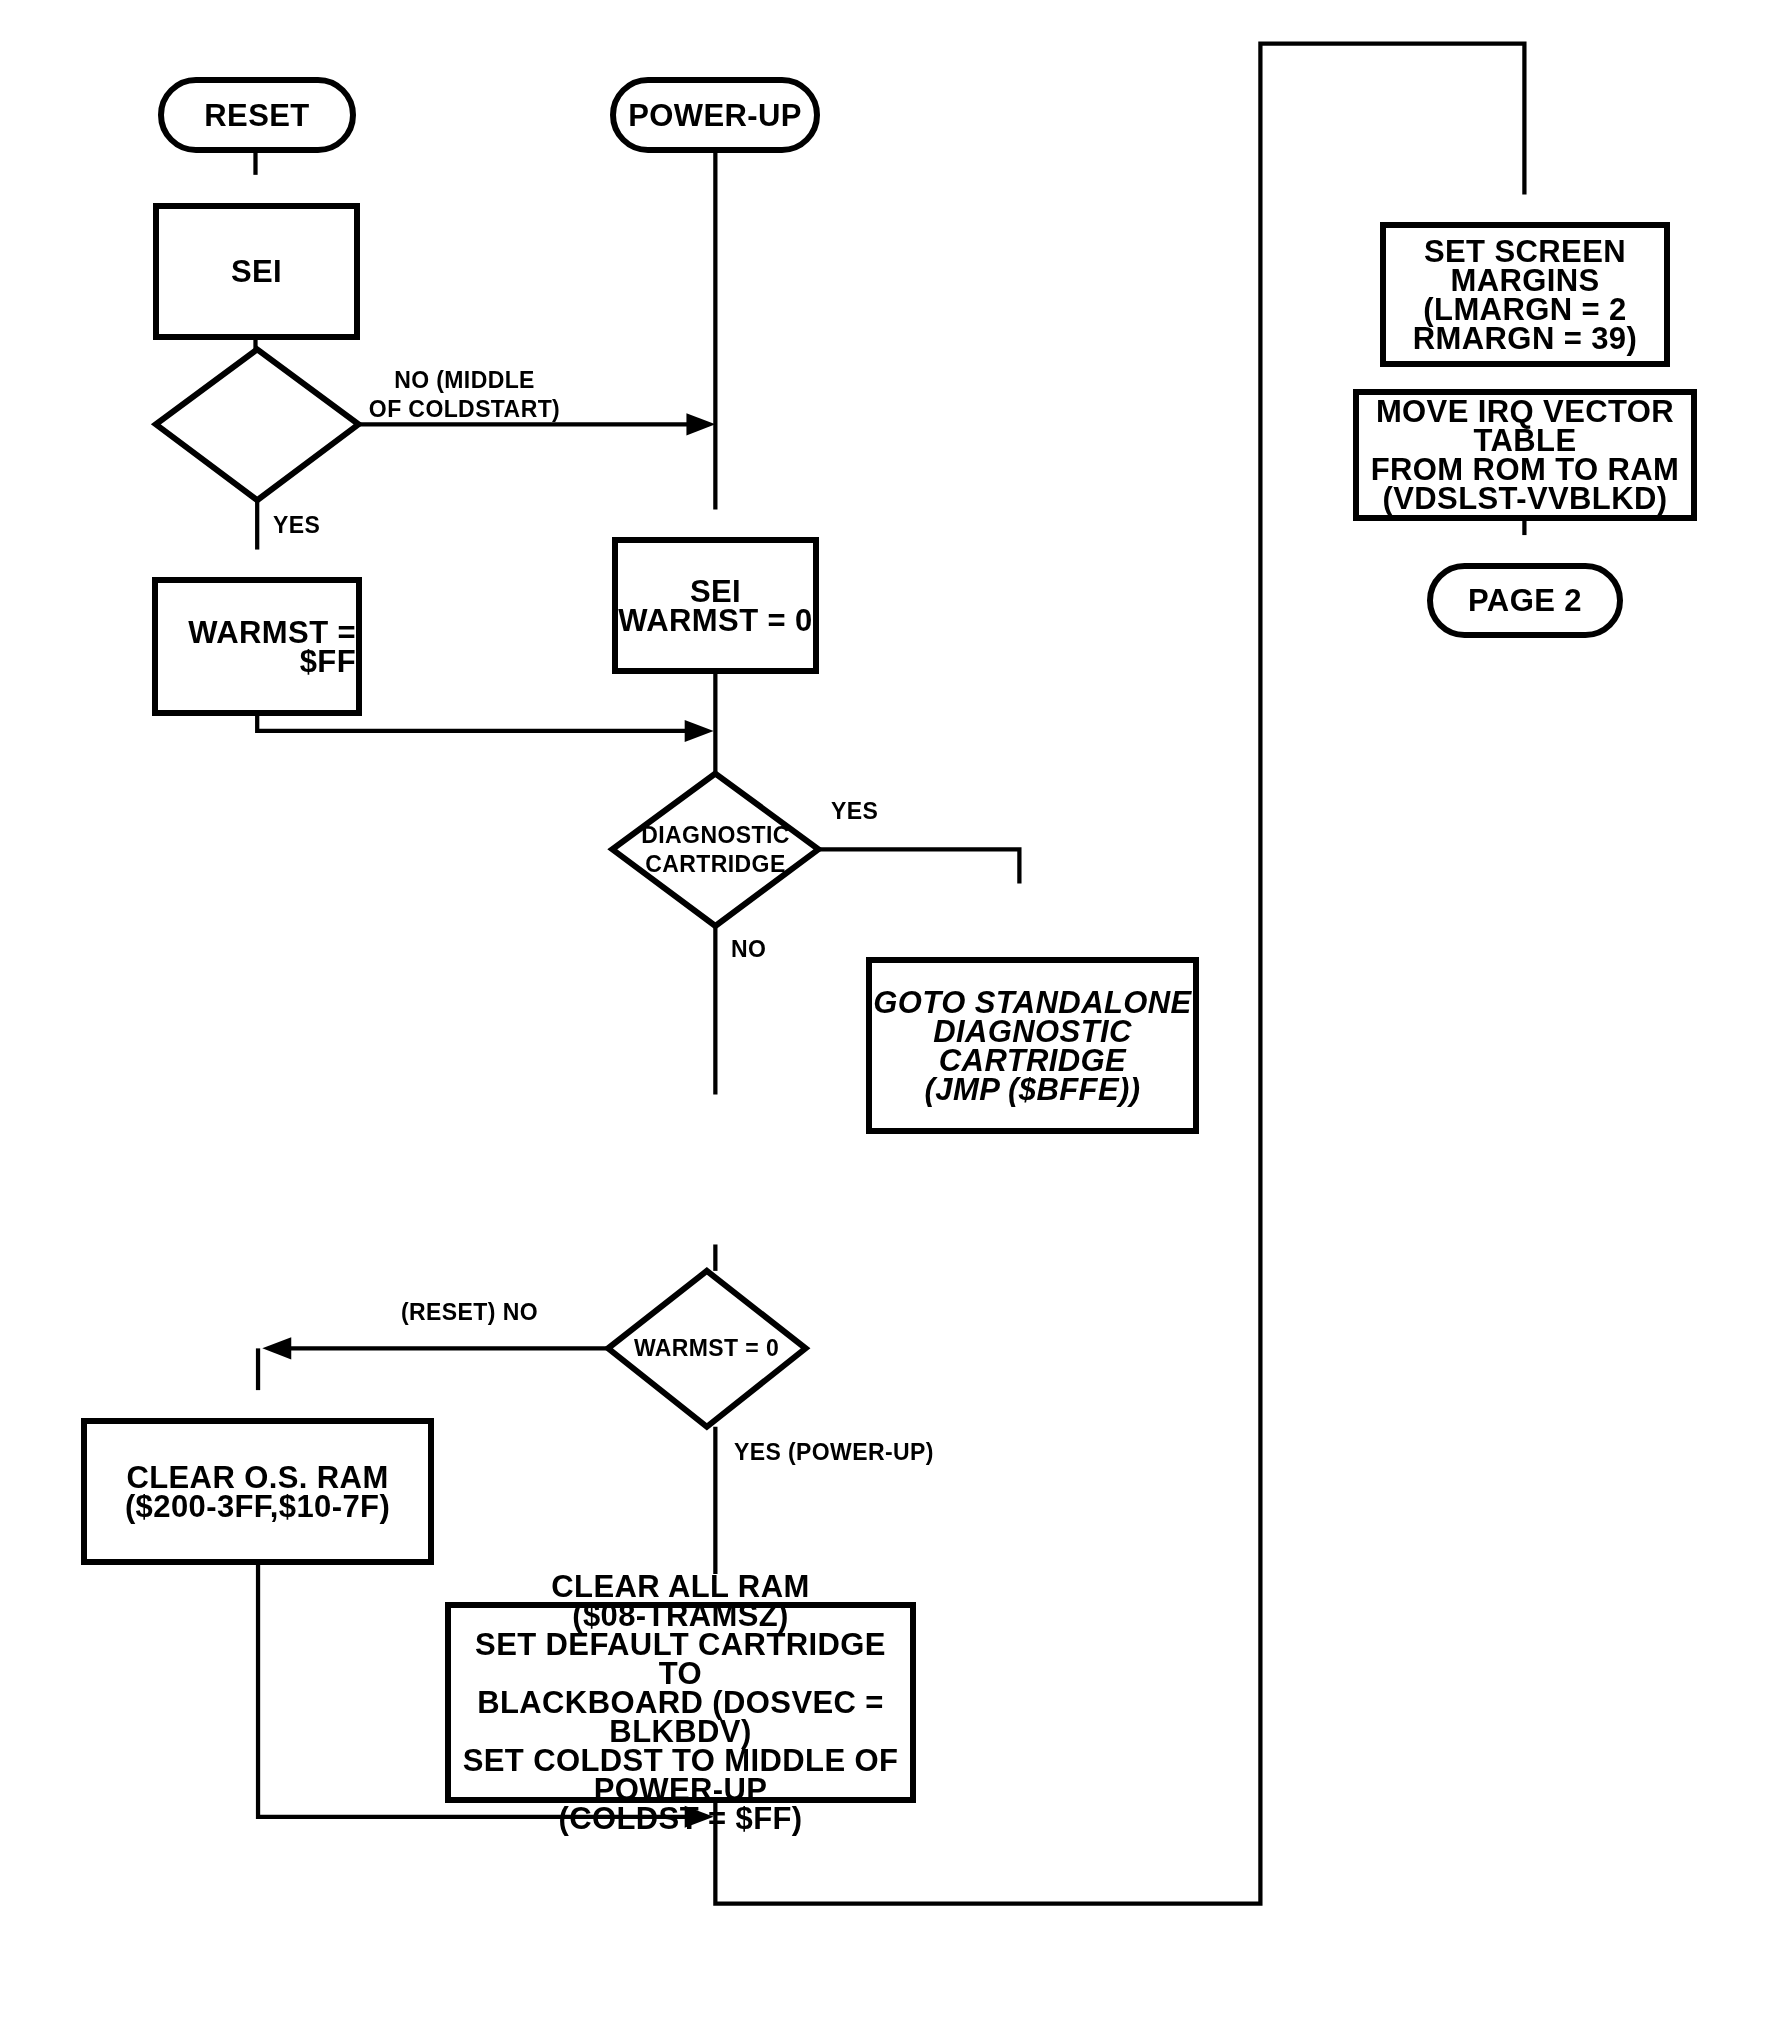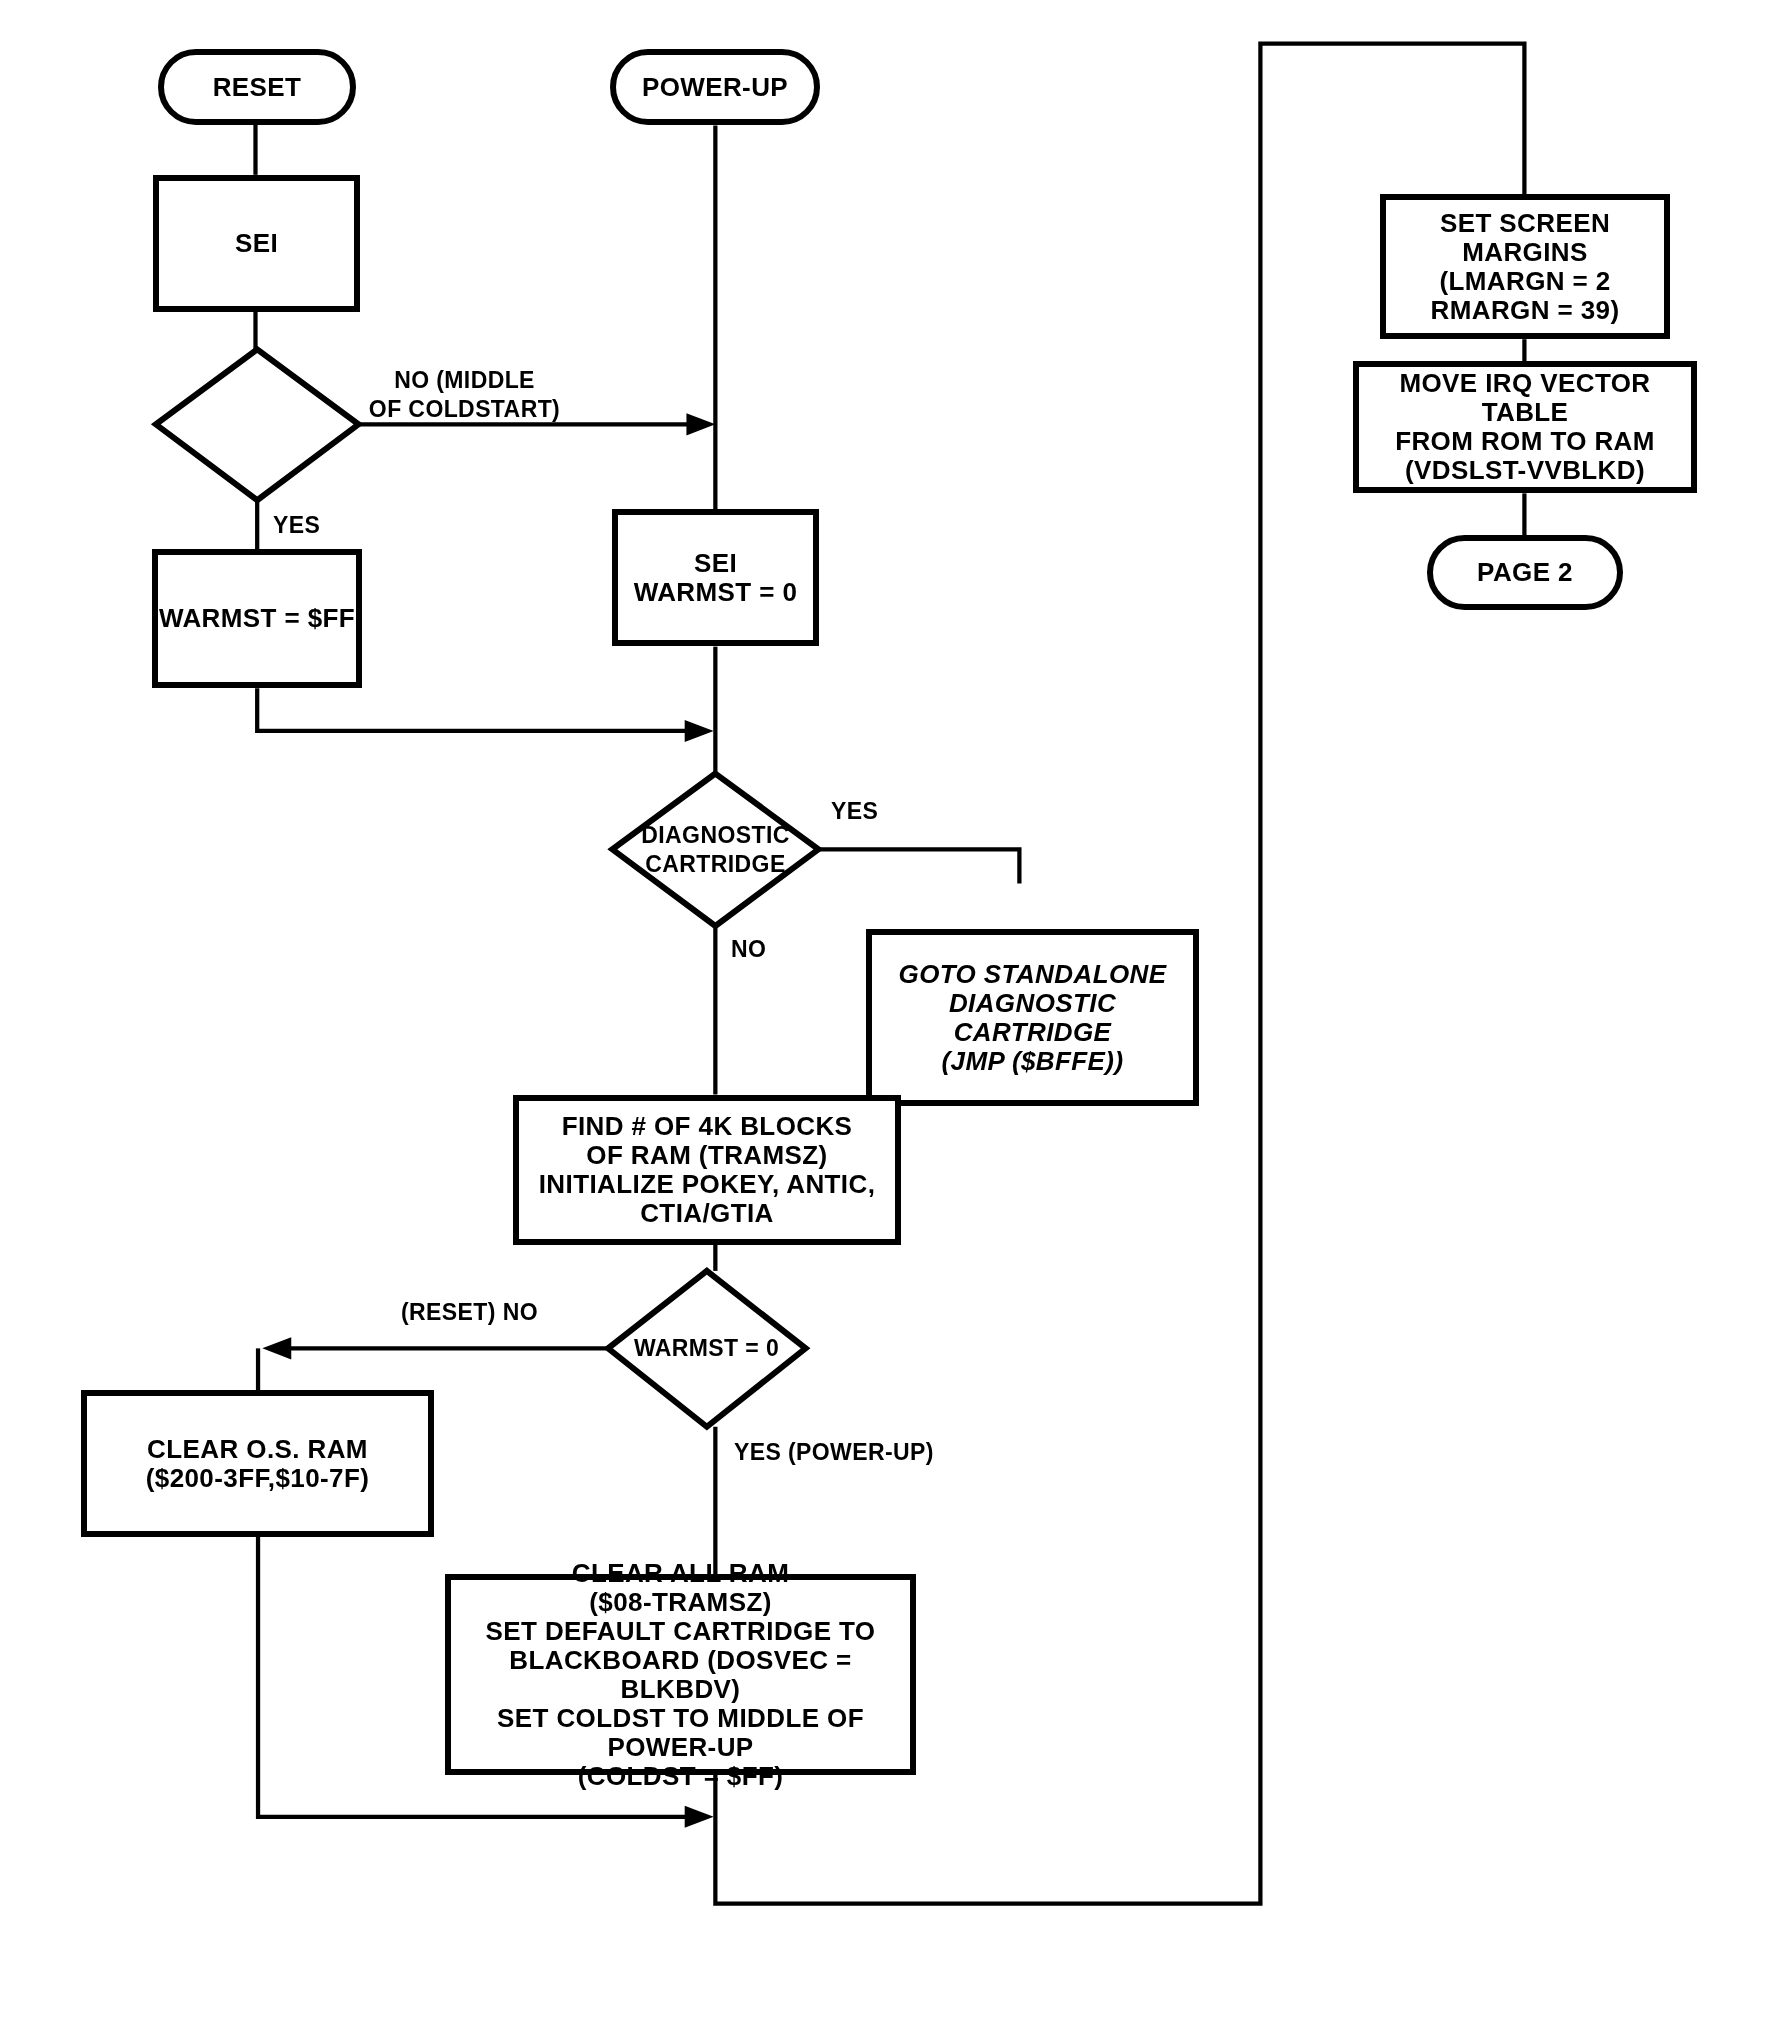--- a/index.html
+++ b/index.html
@@ -14,23 +14,24 @@
   }
   #wire-layer { position: absolute; left: 0; top: 0; }
   .node {
     position: absolute;
     box-sizing: border-box;
     display: flex; align-items: center; justify-content: center;
     text-align: center;
     white-space: pre-line;
     background: var(--paper);
     border: 6px solid var(--ink);
-    font-size: 26px;
+    font-size: 31px;
     letter-spacing: 0.4px;
     line-height: 29px;
+    margin-top: 28px;
   }
   .terminal { border-radius: 39px; }
   .diamond-label {
     position: absolute;
     display: flex; align-items: center; justify-content: center;
     text-align: center;
     white-space: pre-line;
     font-size: 23px;
     letter-spacing: 0.4px;
     line-height: 29px;
@@ -115,24 +116,20 @@
 WARMST = 0</div>
 
   <div class="diamond-label" id="label-diag">DIAGNOSTIC
 CARTRIDGE</div>
 
   <div class="node" id="node-goto-diag">GOTO STANDALONE
 DIAGNOSTIC
 CARTRIDGE
 (JMP ($BFFE))</div>
 
-  <div class="node" id="node-find-ram">FIND # OF 4K BLOCKS
-OF RAM (TRAMSZ)
-INITIALIZE POKEY, ANTIC,
-CTIA/GTIA</div>
 
   <div class="diamond-label" id="label-warmst0">WARMST = 0</div>
 
   <div class="node" id="node-clear-os">CLEAR O.S. RAM
 ($200-3FF,$10-7F)</div>
 
   <div class="node" id="node-clear-all">CLEAR ALL RAM
 ($08-TRAMSZ)
 SET DEFAULT CARTRIDGE TO
 BLACKBOARD (DOSVEC = BLKBDV)

